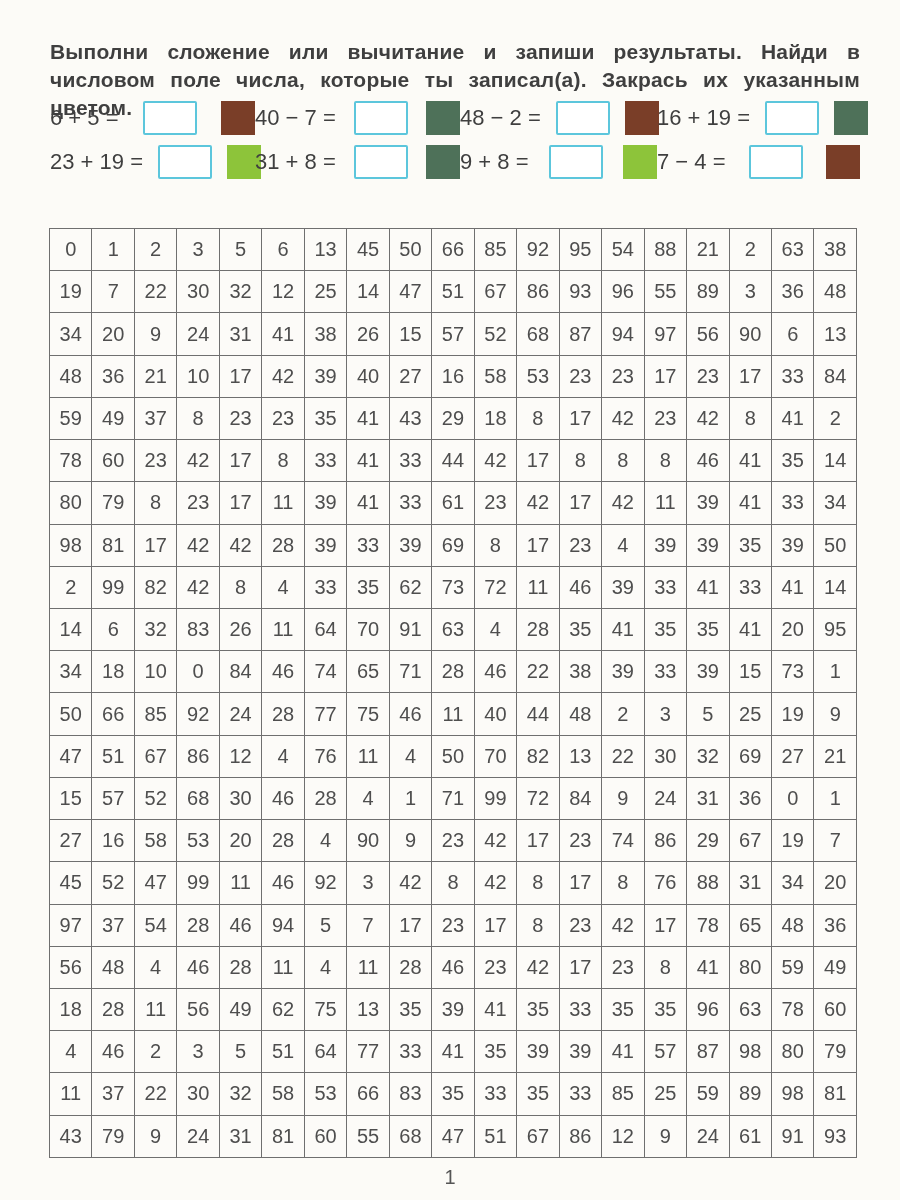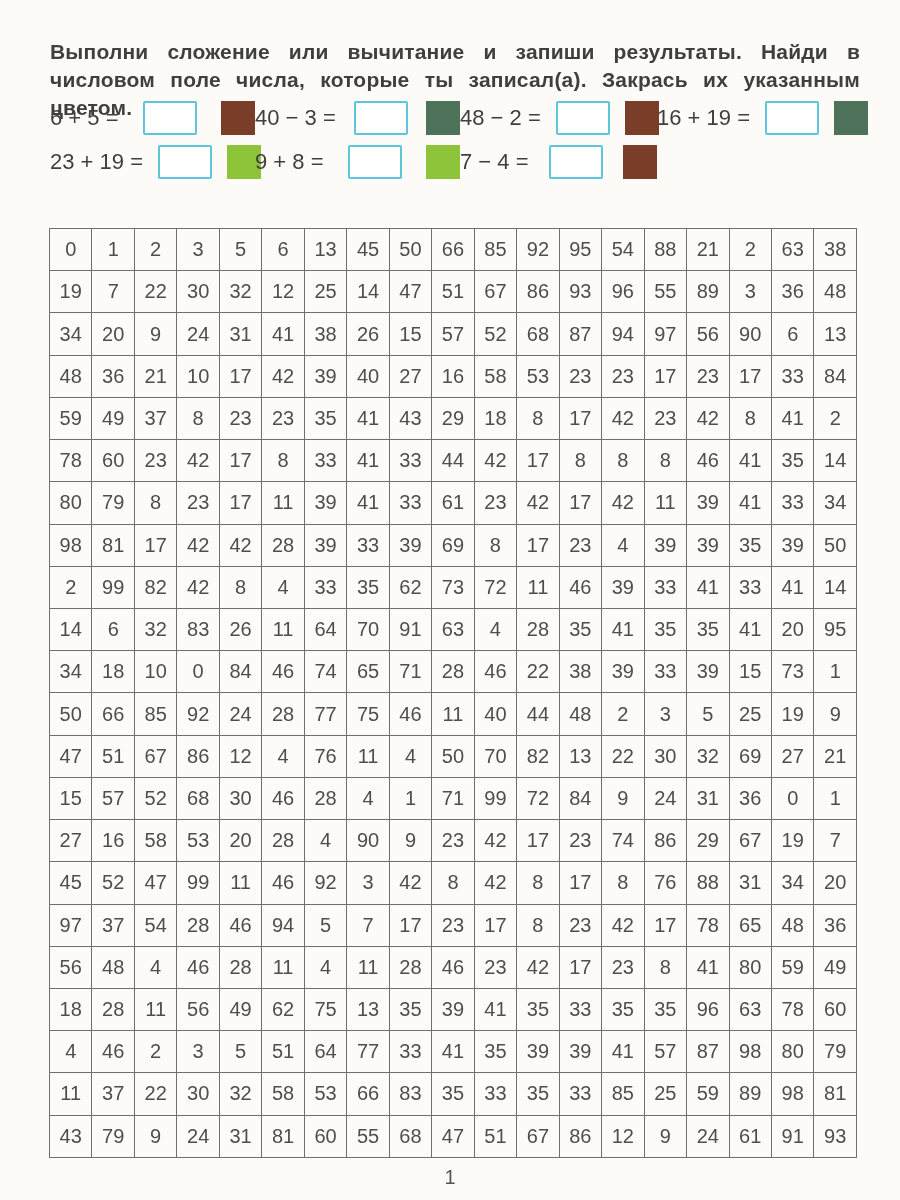--- a/index.html
+++ b/index.html
@@ -93,38 +93,43 @@
 <div class="page">
   <p class="instruction">Выполни сложение или вычитание и запиши результаты. Найди в числовом поле числа, которые ты записал(а). Закрась их указанным цветом.</p>
 
   <div class="exercises">
       <div class="exercise">
         <span>6 + 5 =</span>
         <span class="answer-box" style="border-color: rgb(92, 198, 220);"></span>
         <span class="swatch" style="background: rgb(122, 62, 40);"></span>
       </div>
       <div class="exercise">
-        <span>40 − 3 =</span>
+        <span>40 − 7 =</span>
         <span class="answer-box" style="border-color: rgb(92, 198, 220);"></span>
         <span class="swatch" style="background: rgb(78, 113, 89);"></span>
       </div>
       <div class="exercise">
         <span>48 − 2 =</span>
         <span class="answer-box" style="border-color: rgb(92, 198, 220);"></span>
         <span class="swatch" style="background: rgb(122, 62, 40);"></span>
       </div>
       <div class="exercise">
         <span>16 + 19 =</span>
         <span class="answer-box" style="border-color: rgb(92, 198, 220);"></span>
         <span class="swatch" style="background: rgb(78, 113, 89);"></span>
       </div>
       <div class="exercise">
         <span>23 + 19 =</span>
         <span class="answer-box" style="border-color: rgb(92, 198, 220);"></span>
         <span class="swatch" style="background: rgb(141, 196, 58);"></span>
+      </div>
+      <div class="exercise">
+        <span>31 + 8 =</span>
+        <span class="answer-box" style="border-color: rgb(92, 198, 220);"></span>
+        <span class="swatch" style="background: rgb(78, 113, 89);"></span>
       </div>
       <div class="exercise">
         <span>9 + 8 =</span>
         <span class="answer-box" style="border-color: rgb(92, 198, 220);"></span>
         <span class="swatch" style="background: rgb(141, 196, 58);"></span>
       </div>
       <div class="exercise">
         <span>7 − 4 =</span>
         <span class="answer-box" style="border-color: rgb(92, 198, 220);"></span>
         <span class="swatch" style="background: rgb(122, 62, 40);"></span>

